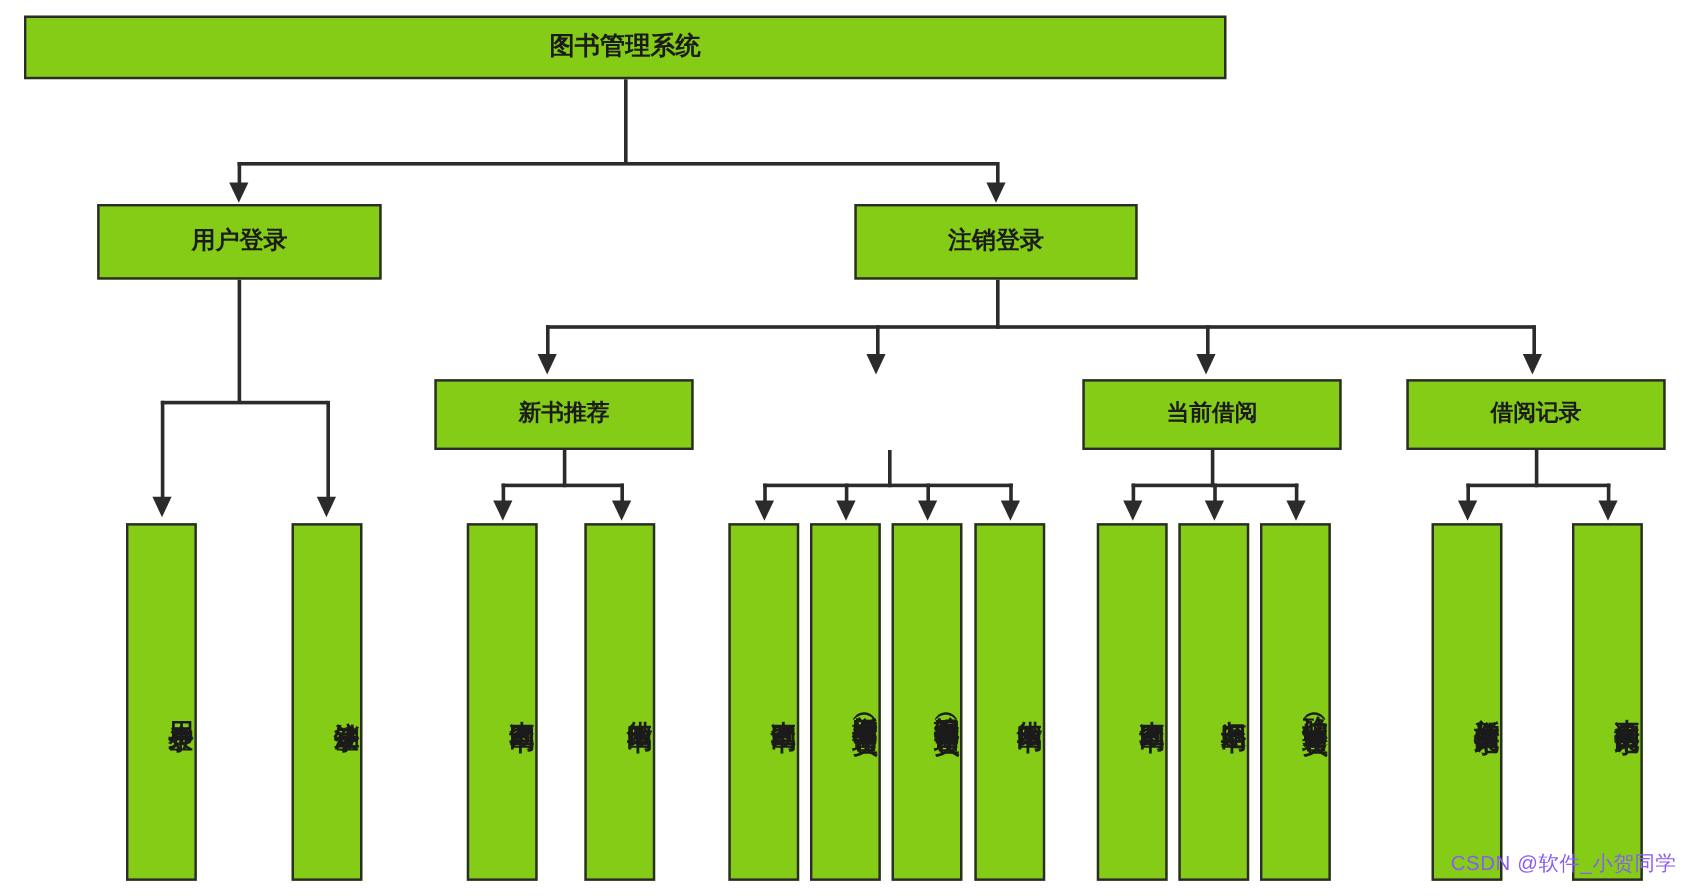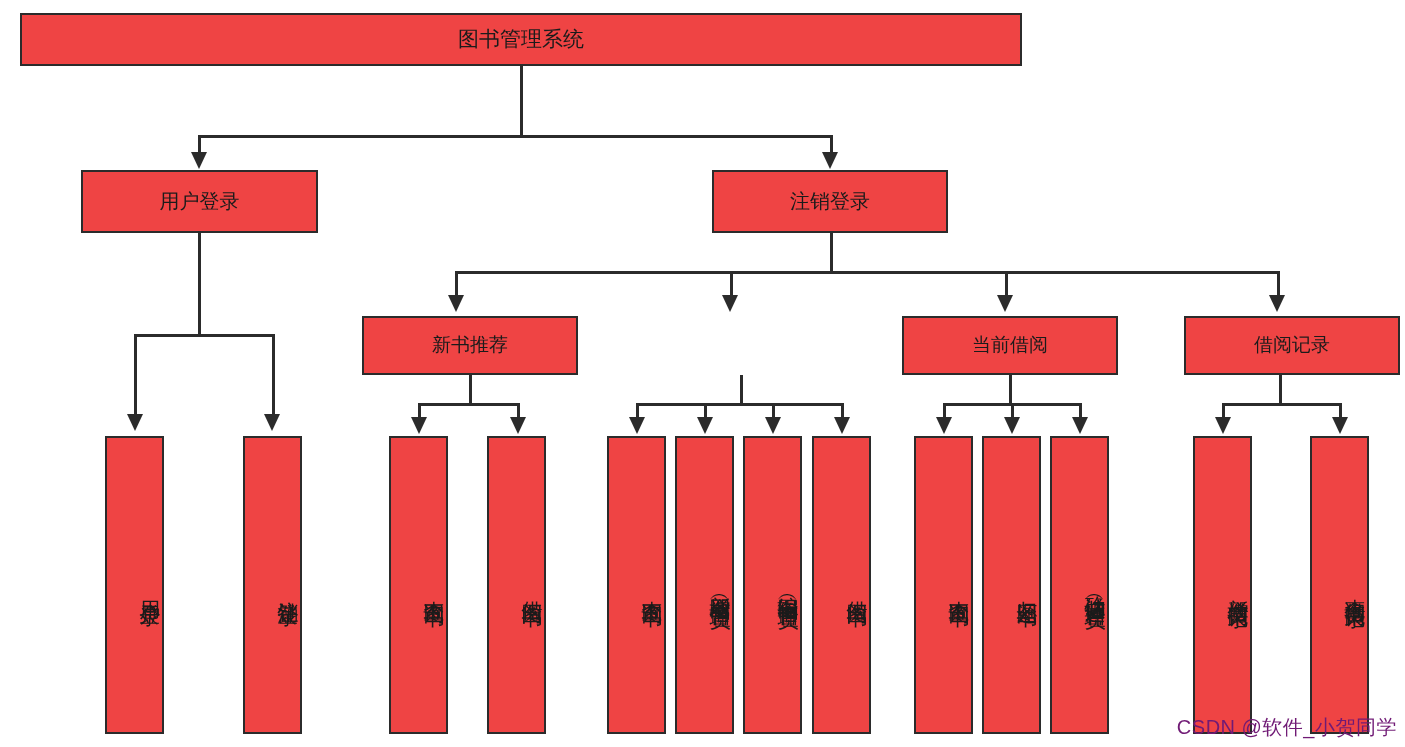--- a/index.html
+++ b/index.html
@@ -16,28 +16,29 @@
     width: 1405px;
     height: 747px;
     background: #ffffff;
     overflow: hidden;
   }
   
   .node {
     position: absolute;
     box-sizing: border-box;
     border: 2.5px solid #2b2b2b;
-    background: #ef4444;
+    background: #84cc16;
     display: flex;
     align-items: center;
     justify-content: center;
     color: #1b1b1b;
     line-height: 1.18;
     text-align: center;
     z-index: 3;
+    font-weight: bold;
   }
   .node.root {
     font-size: 21px;
   }
   .node.lvl1 {
     font-size: 20px;
   }
   .node.lvl2 {
     font-size: 19px;
   }
@@ -70,23 +71,23 @@
     height: 0;
     border-left: 8px solid transparent;
     border-right: 8px solid transparent;
     border-top: 17px solid #2b2b2b;
     z-index: 2;
   }
   
   #watermark {
     position: absolute;
     right: 8px;
-    bottom: 6px;
-    font-size: 20px;
-    color: #701a75;
+    bottom: 16px;
+    font-size: 17px;
+    color: #8b5cf6;
     letter-spacing: 0.5px;
     white-space: nowrap;
     z-index: 5;
     font-family: "Liberation Sans", "DejaVu Sans", sans-serif;
   }
 </style>
 </head>
 <body>
 
 <div id="canvas">
@@ -129,21 +130,21 @@
   <div class="arrow" style="left:997px; top:295px;"></div>
   <div class="edge v" style="left:1276.5px; top:271px; height:27px;"></div>
   <div class="arrow" style="left:1269px; top:295px;"></div>
 
   <div class="node lvl2" style="left:362px; top:316px; width:216px; height:59px;">
     <span>新书推荐</span>
   </div>
   <div class="node lvl2" style="left:902px; top:316px; width:216px; height:59px;align-items:center;">
     <span>当前借阅</span>
   </div>
-  <div class="node lvl2" style="left:1172px; top:316px; width:216px; height:59px;margin-left:12px;">
+  <div class="node lvl2" style="left:1172px; top:316px; width:216px; height:59px;">
     <span>借阅记录</span>
   </div>
 
   <div class="edge v" style="left:468.5px; top:375px; height:31px;"></div>
   <div class="edge h" style="left:418px; width:102px; top:403px;"></div>
   <div class="edge v" style="left:418px; top:403px; height:18px;"></div>
   <div class="arrow" style="left:411px; top:417px;"></div>
   <div class="edge v" style="left:517px; top:403px; height:18px;"></div>
   <div class="arrow" style="left:510px; top:417px;"></div>
 

